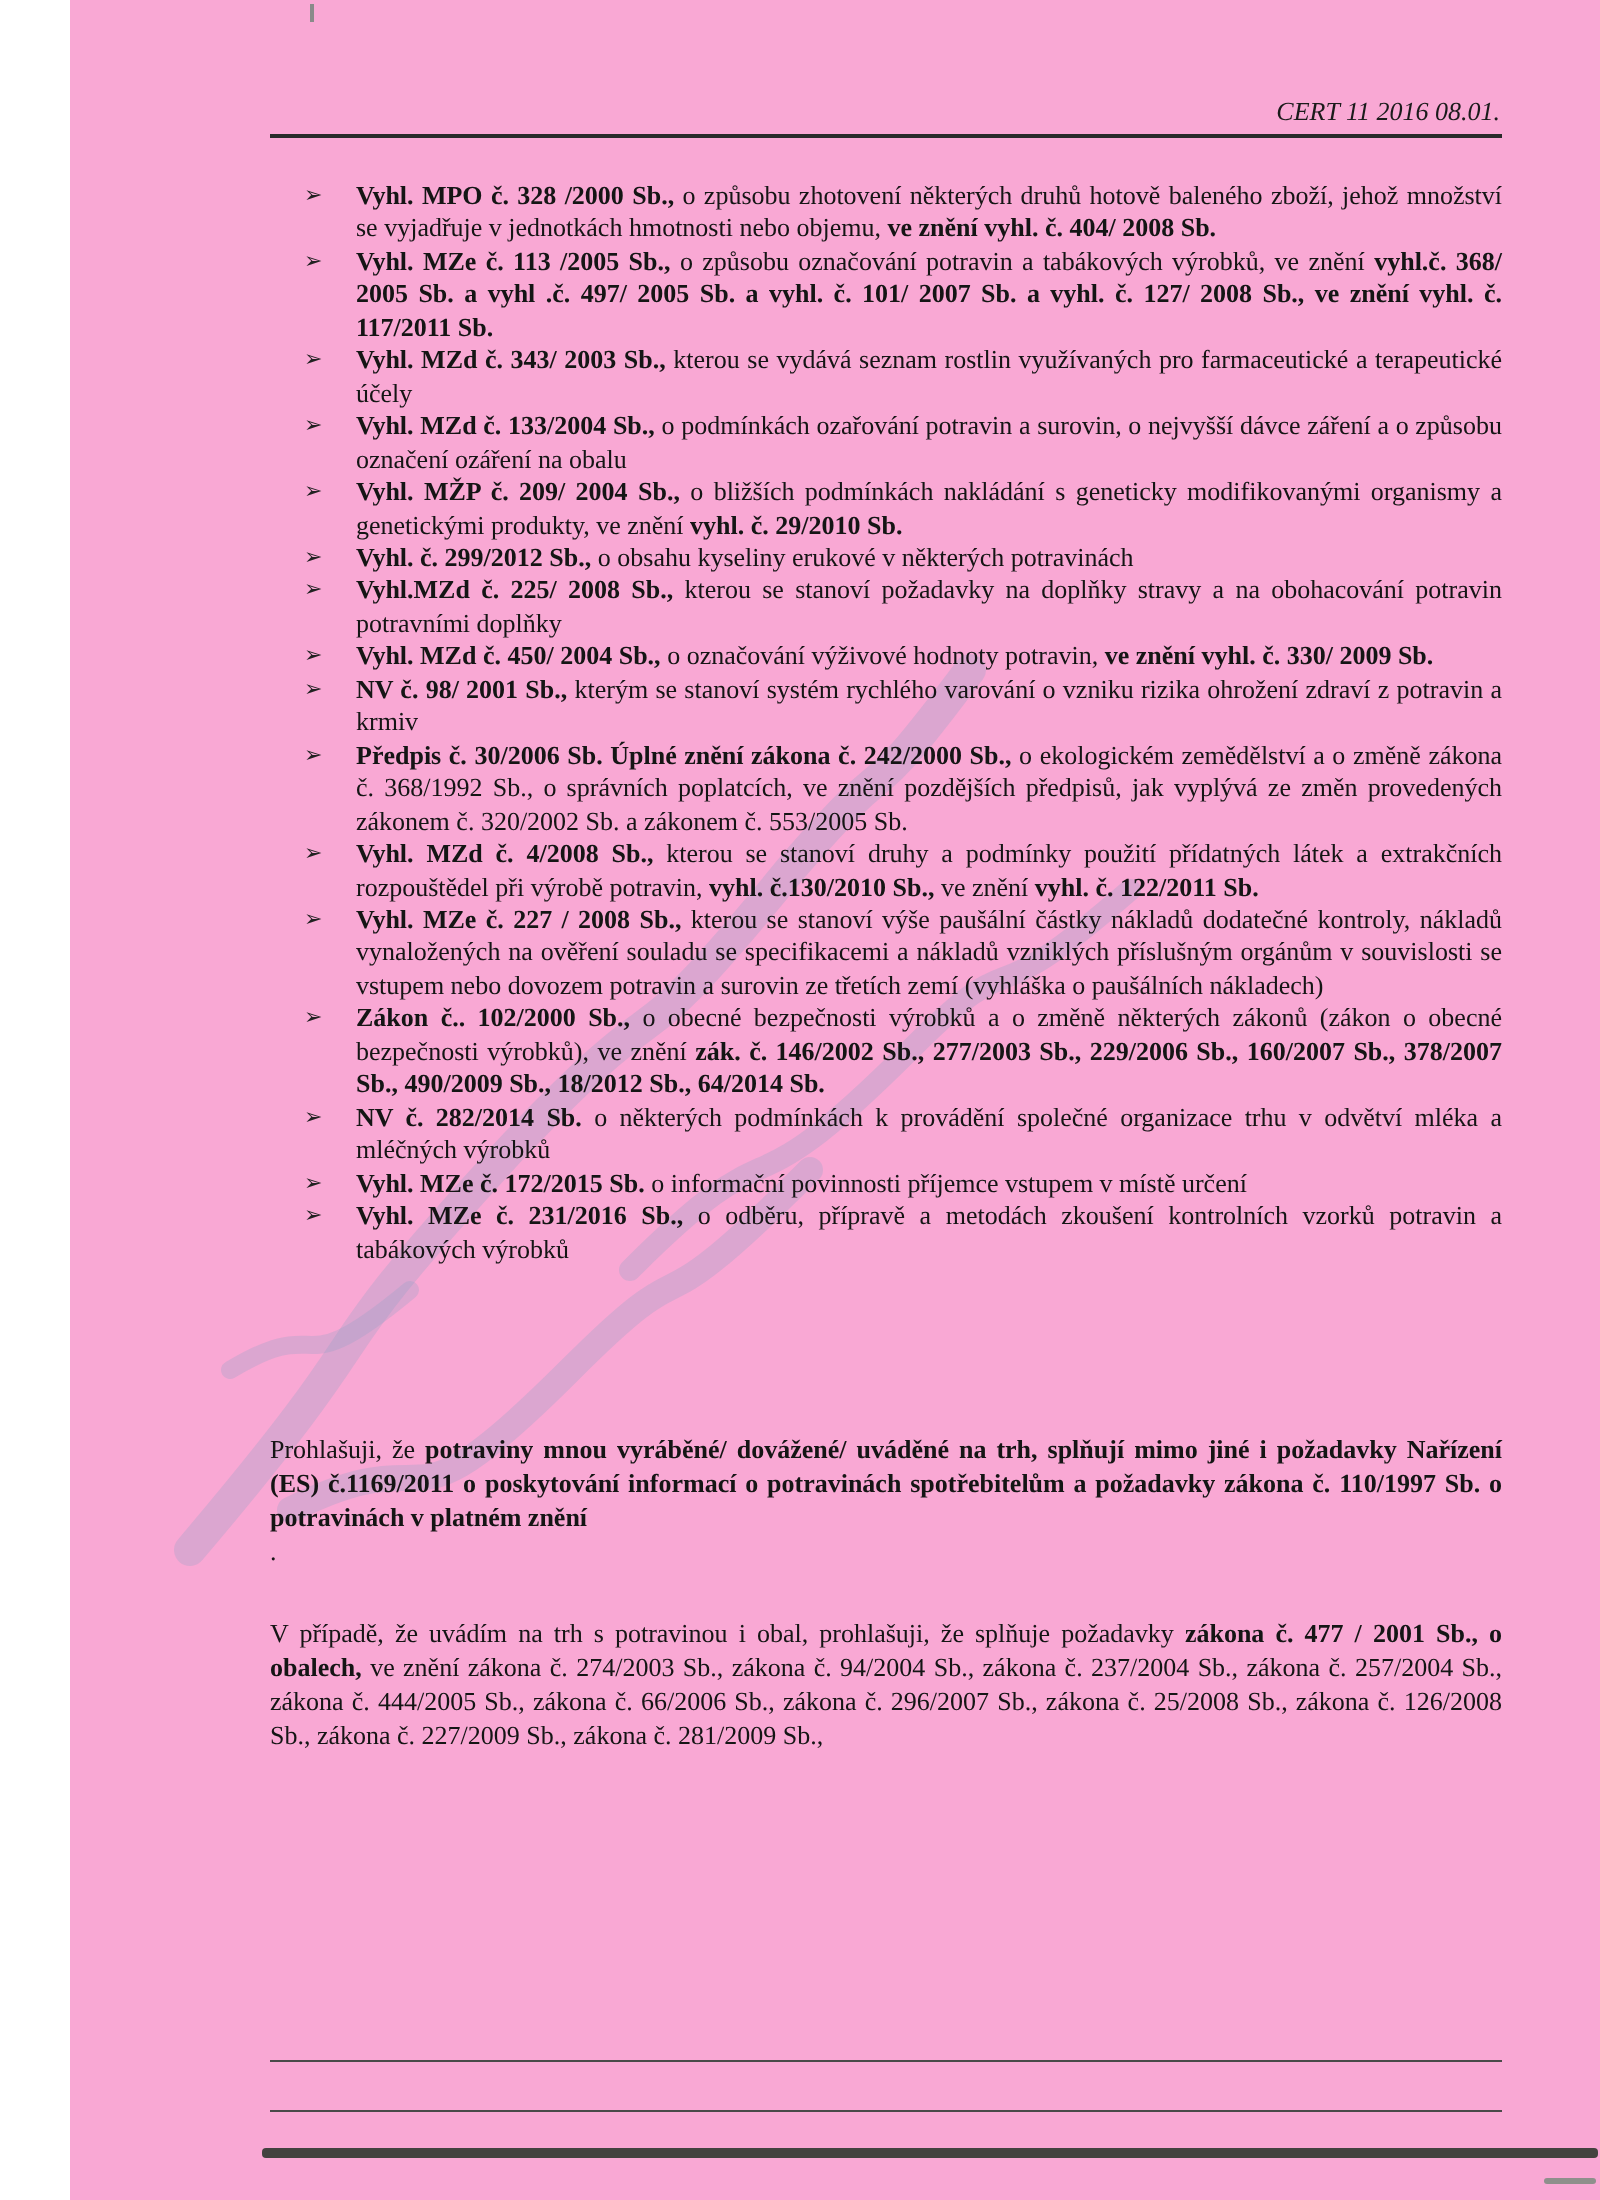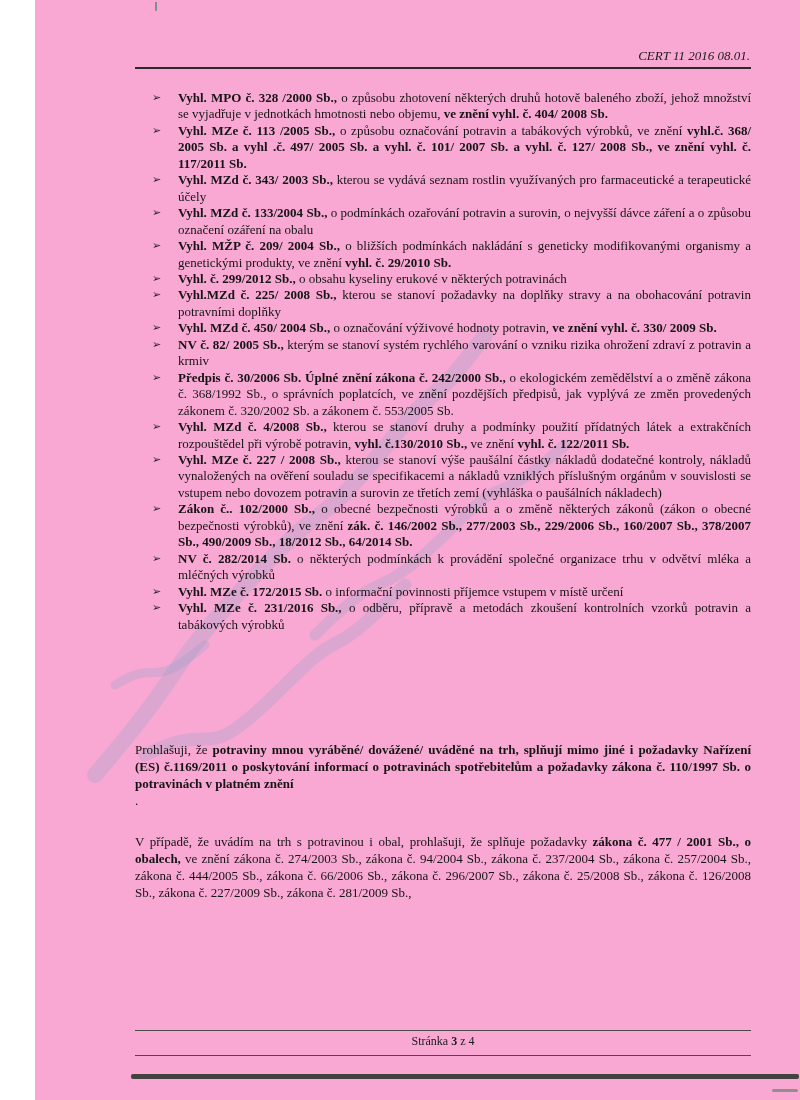--- a/index.html
+++ b/index.html
@@ -28,21 +28,21 @@
   }
   .li{display:flex;}
   .bullet{
     flex:0 0 26px;width:26px;
     font-family:"DejaVu Sans", sans-serif;
     font-size:11px;line-height:16.45px;color:#222;
   }
   .li-text{flex:1;}
   
   .paras{
-    position:absolute;top:741px;left:100px;width:616px;
+    position:absolute;top:716px;left:100px;width:616px;
     font-size:13px;line-height:17px;text-align:justify;
   }
   .para{margin:0;}
   .p2{margin-top:16px;}
   .p-dot{margin-top:0;text-align:left;}
   .p3{margin-top:4px;}
   .p4{margin-top:24px;}
   
   .ftr-rule-top{position:absolute;top:1030px;left:100px;width:616px;height:1px;background:#4a4a4a;}
   .ftr-text{
@@ -105,21 +105,21 @@
       <div class="li">
         <span class="bullet">➢</span>
         <span class="li-text"><span class="b">Vyhl.MZd č. 225/ 2008 Sb.,</span><span> kterou se stanoví požadavky na doplňky stravy a na obohacování potravin potravními doplňky</span></span>
       </div>
       <div class="li">
         <span class="bullet">➢</span>
         <span class="li-text"><span class="b">Vyhl. MZd č. 450/ 2004 Sb.,</span><span> o označování výživové hodnoty potravin, </span><span class="b">ve znění vyhl. č. 330/ 2009 Sb.</span></span>
       </div>
       <div class="li">
         <span class="bullet">➢</span>
-        <span class="li-text"><span class="b">NV č. 82/ 2005 Sb.,</span><span> kterým se stanoví systém rychlého varování o vzniku rizika ohrožení zdraví z potravin a krmiv</span></span>
+        <span class="li-text"><span class="b">NV č. 98/ 2001 Sb.,</span><span> kterým se stanoví systém rychlého varování o vzniku rizika ohrožení zdraví z potravin a krmiv</span></span>
       </div>
       <div class="li">
         <span class="bullet">➢</span>
         <span class="li-text"><span class="b">Předpis č. 30/2006 Sb. Úplné znění zákona č. 242/2000 Sb.,</span><span> o ekologickém zemědělství a o změně zákona č. 368/1992 Sb., o správních poplatcích, ve znění pozdějších předpisů, jak vyplývá ze změn provedených zákonem č. 320/2002 Sb. a zákonem č. 553/2005 Sb.</span></span>
       </div>
       <div class="li">
         <span class="bullet">➢</span>
         <span class="li-text"><span class="b">Vyhl. MZd č. 4/2008 Sb.,</span><span> kterou se stanoví druhy a podmínky použití přídatných látek a extrakčních rozpouštědel při výrobě potravin, </span><span class="b">vyhl. č.130/2010 Sb.,</span><span> ve znění </span><span class="b">vyhl. č. 122/2011 Sb.</span></span>
       </div>
       <div class="li">
@@ -144,20 +144,19 @@
       </div>
     </div>
 
   <div class="paras">
     <p class="para p1"><span>Prohlašuji, že </span><span class="b">potraviny mnou vyráběné/ dovážené/ uváděné na trh, splňují mimo jiné i požadavky Nařízení (ES) č.1169/2011 o poskytování informací o potravinách spotřebitelům a požadavky zákona č. 110/1997 Sb. o potravinách v platném znění</span></p>
     <p class="para p-dot"><span>.</span></p>
     <p class="para p4"><span>V případě, že uvádím na trh s potravinou i obal, prohlašuji, že splňuje požadavky </span><span class="b">zákona č. 477 / 2001 Sb., o obalech,</span><span> ve znění zákona č. 274/2003 Sb., zákona č. 94/2004 Sb., zákona č. 237/2004 Sb., zákona č. 257/2004 Sb., zákona č. 444/2005 Sb., zákona č. 66/2006 Sb., zákona č. 296/2007 Sb., zákona č. 25/2008 Sb., zákona č. 126/2008 Sb., zákona č. 227/2009 Sb., zákona č. 281/2009 Sb.,</span></p>
   </div>
 
   <div class="ftr-rule-top"></div>
-  <div class="ftr-text"><span>Stránka </span><span class="b">3</span><span> z </span><span>4</span></div>
   <div class="ftr-rule-bottom"></div>
 
   <div class="scan-tick-top"></div>
   <div class="scan-bottom"></div>
   <div class="scan-mark-br"></div>
 
 </div>
 
 </body></html>

